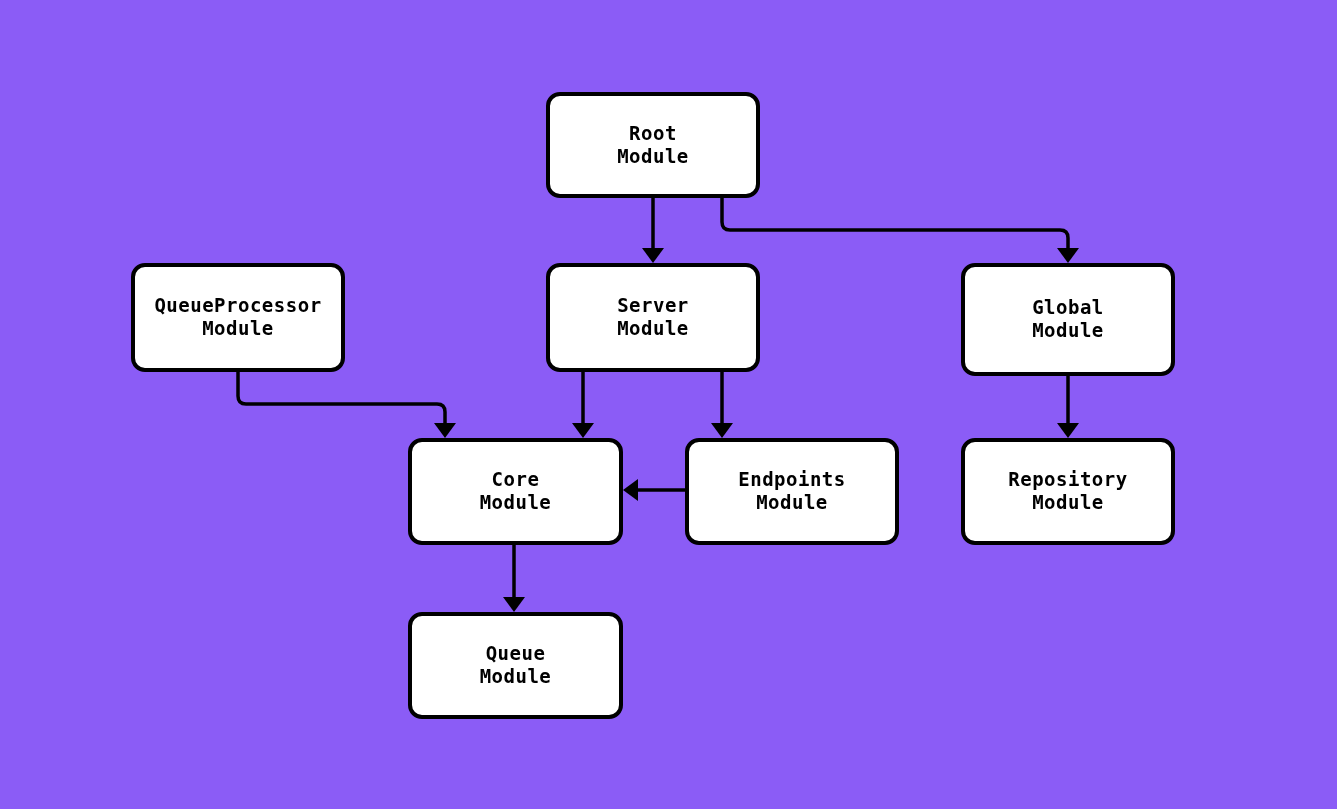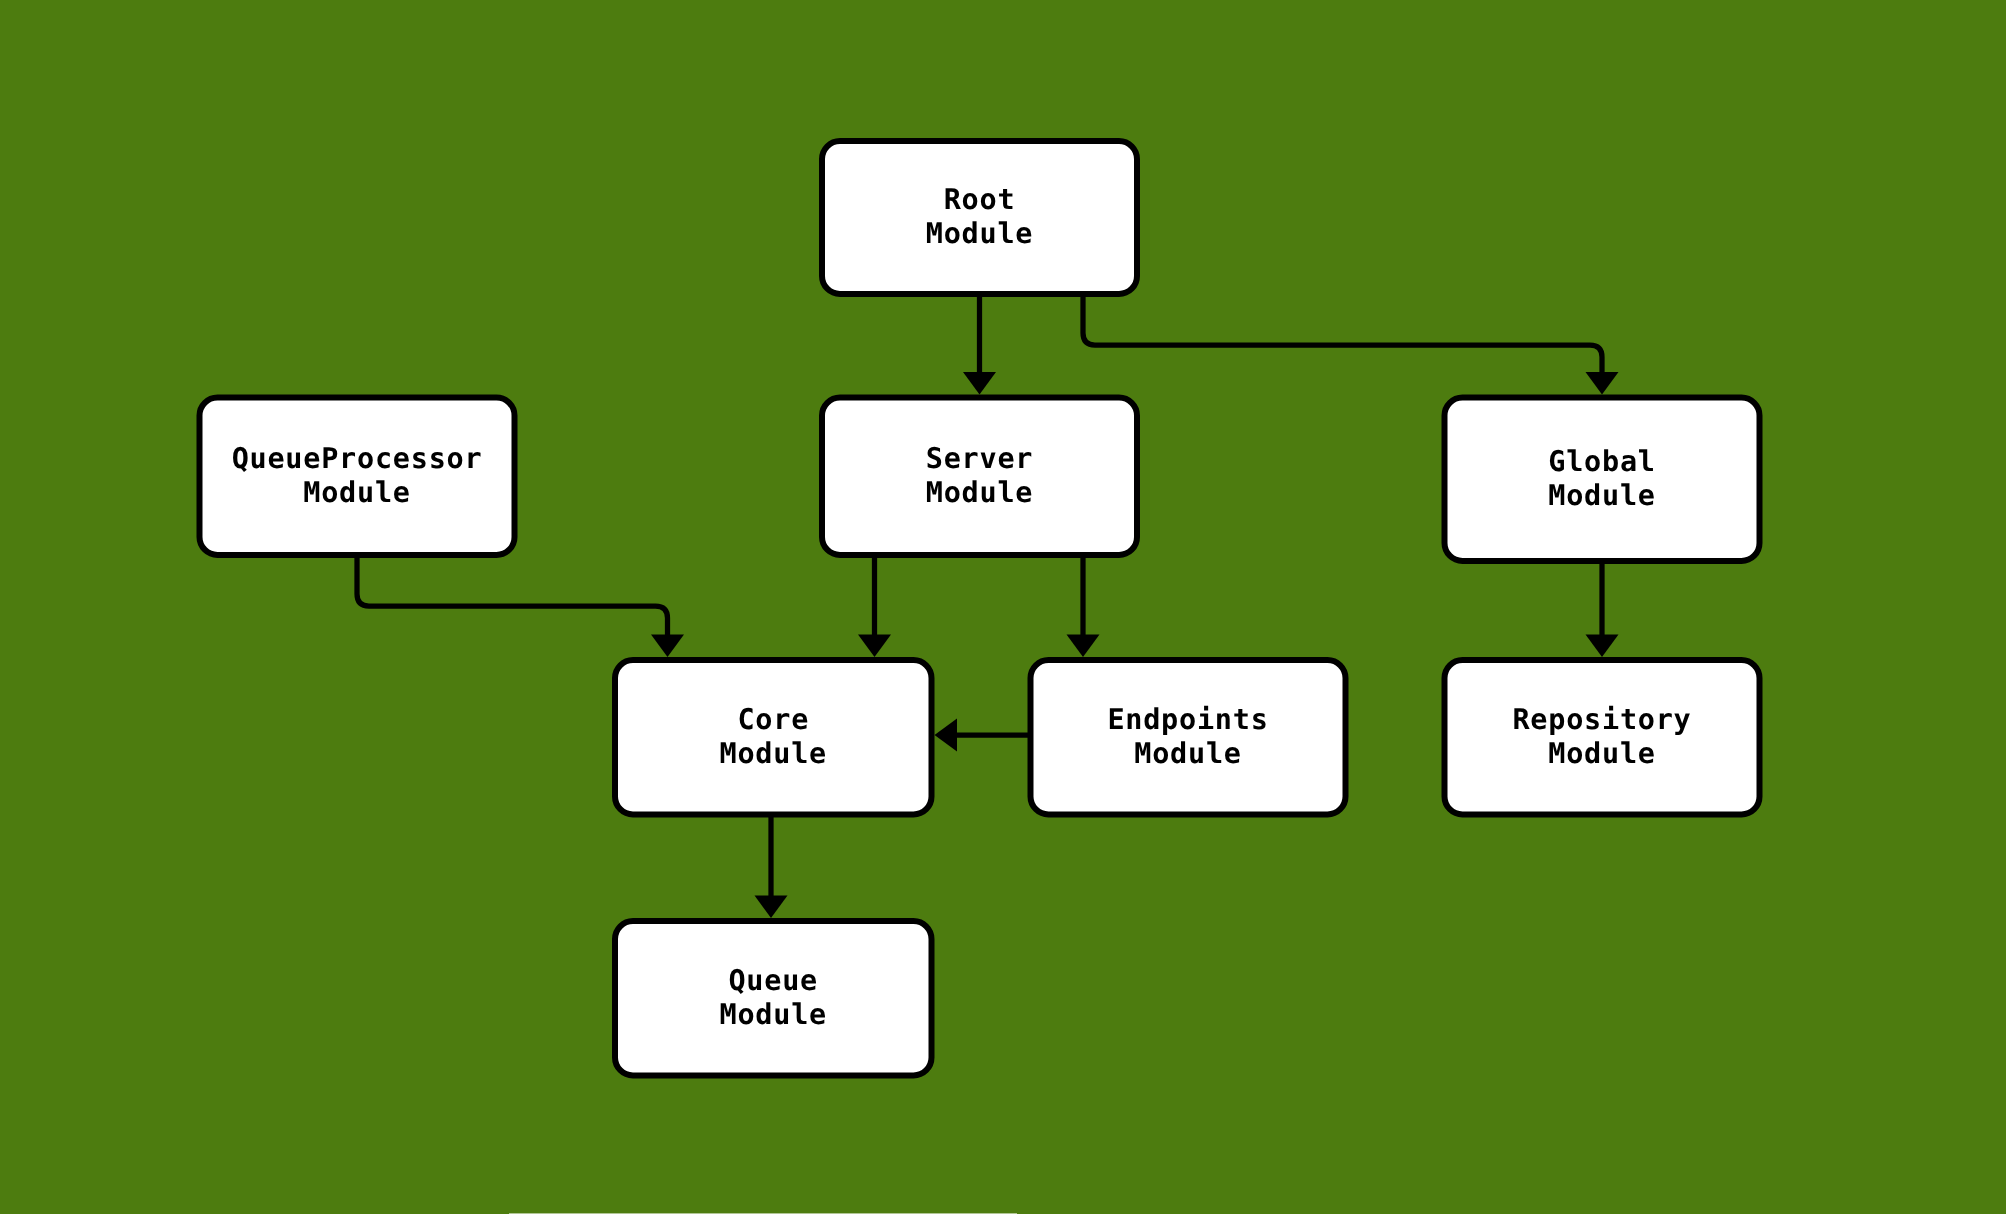--- a/index.html
+++ b/index.html
@@ -4,21 +4,21 @@
 <style>
   html, body {
     margin: 0;
     padding: 0;
     background: #ffffff;
   }
   #canvas {
     position: relative;
     width: 1337px;
     height: 809px;
-    background: #4d7c0f;
+    background: #8b5cf6;
     overflow: hidden;
     font-family: "DejaVu Sans Mono", "Liberation Mono", monospace;
   }
   #graph-svg {
     position: absolute;
     left: 0;
     top: 0;
     width: 1337px;
     height: 809px;
   }

